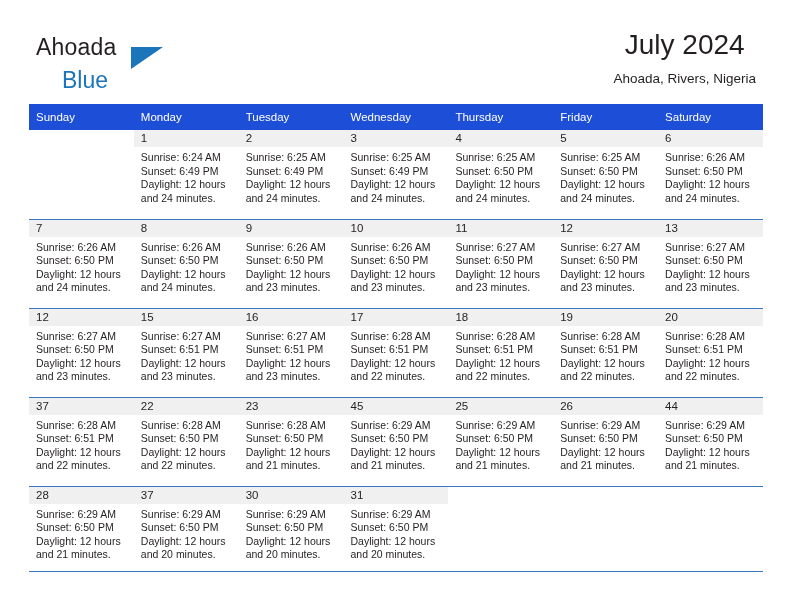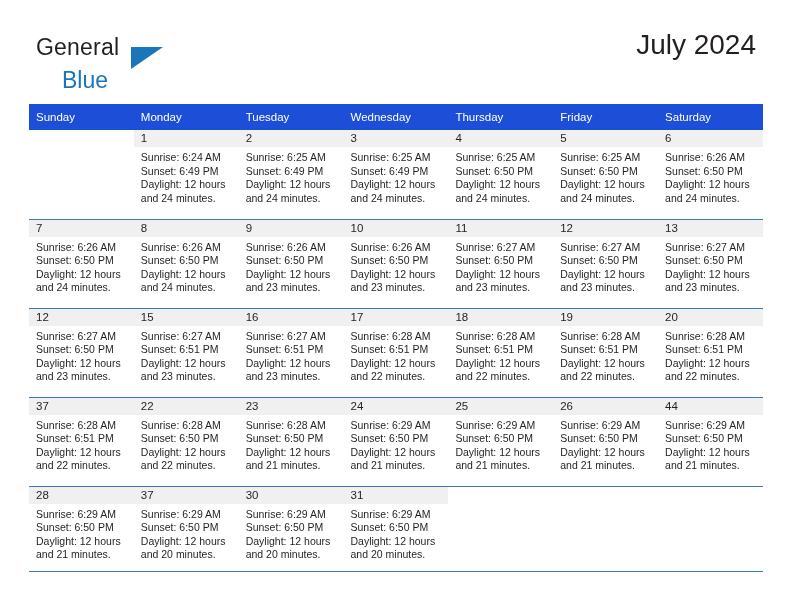--- a/index.html
+++ b/index.html
@@ -155,27 +155,28 @@
   }
 </style>
 </head>
 <body>
 
 <div class="page">
 
   <div class="header">
 
     <div class="brand">
-      <span class="brand-general">General</span>
+      <span class="brand-general">Ahoada</span>
       <span class="brand-triangle"></span>
       <span class="brand-blue">Blue</span>
     </div>
 
     <div class="title-block">
       <div class="cal-title">July 2024</div>
+      <div class="cal-location">Ahoada, Rivers, Nigeria</div>
     </div>
 
   </div>
 
   <div class="cal-wrap">
     <table class="calendar">
       <colgroup>
         <col>
           <col>
           <col>
@@ -413,21 +414,21 @@
             <td>
               <div class="daynum-bar">23</div>
               <div class="cell-body">
                 <div>Sunrise: 6:28 AM</div>
                 <div>Sunset: 6:50 PM</div>
                 <div>Daylight: 12 hours</div>
                 <div>and 21 minutes.</div>
               </div>
             </td>
             <td>
-              <div class="daynum-bar">24</div>
+              <div class="daynum-bar">45</div>
               <div class="cell-body">
                 <div>Sunrise: 6:29 AM</div>
                 <div>Sunset: 6:50 PM</div>
                 <div>Daylight: 12 hours</div>
                 <div>and 21 minutes.</div>
               </div>
             </td>
             <td>
               <div class="daynum-bar">25</div>
               <div class="cell-body">

